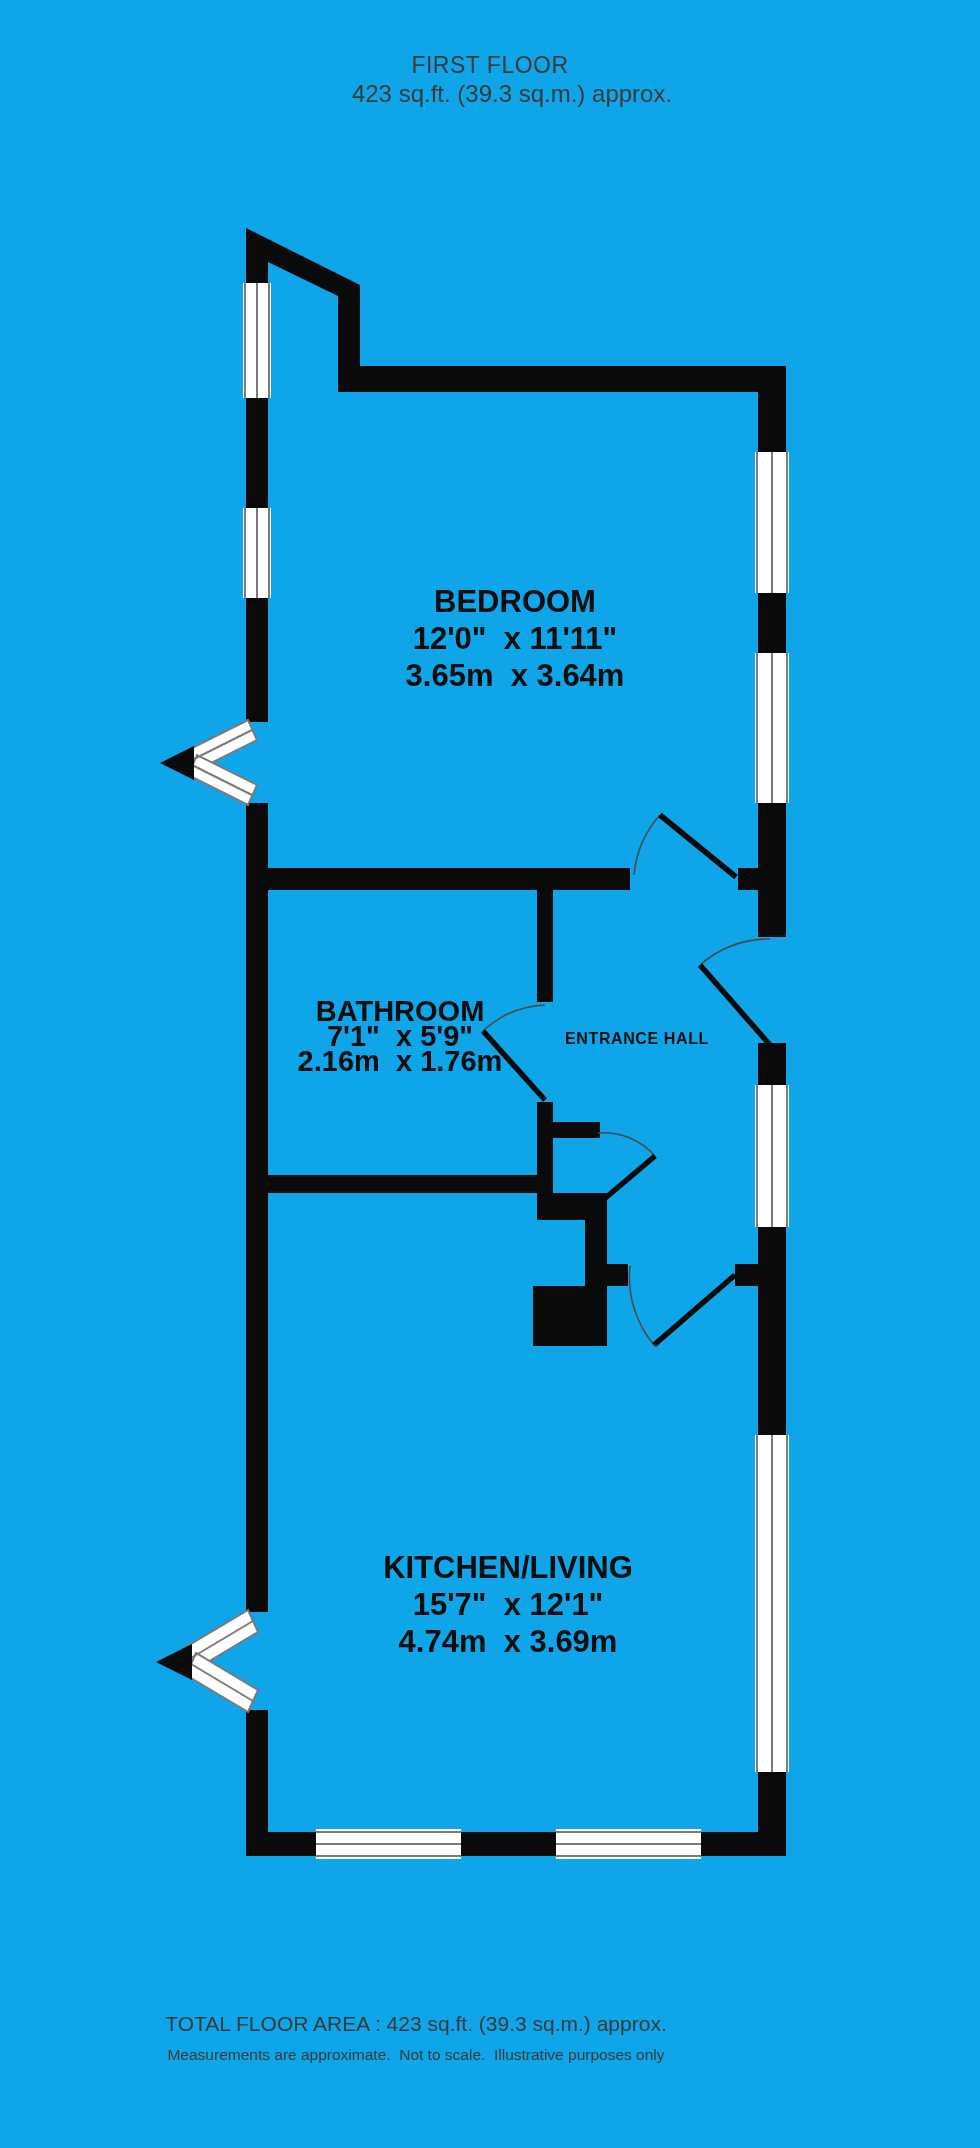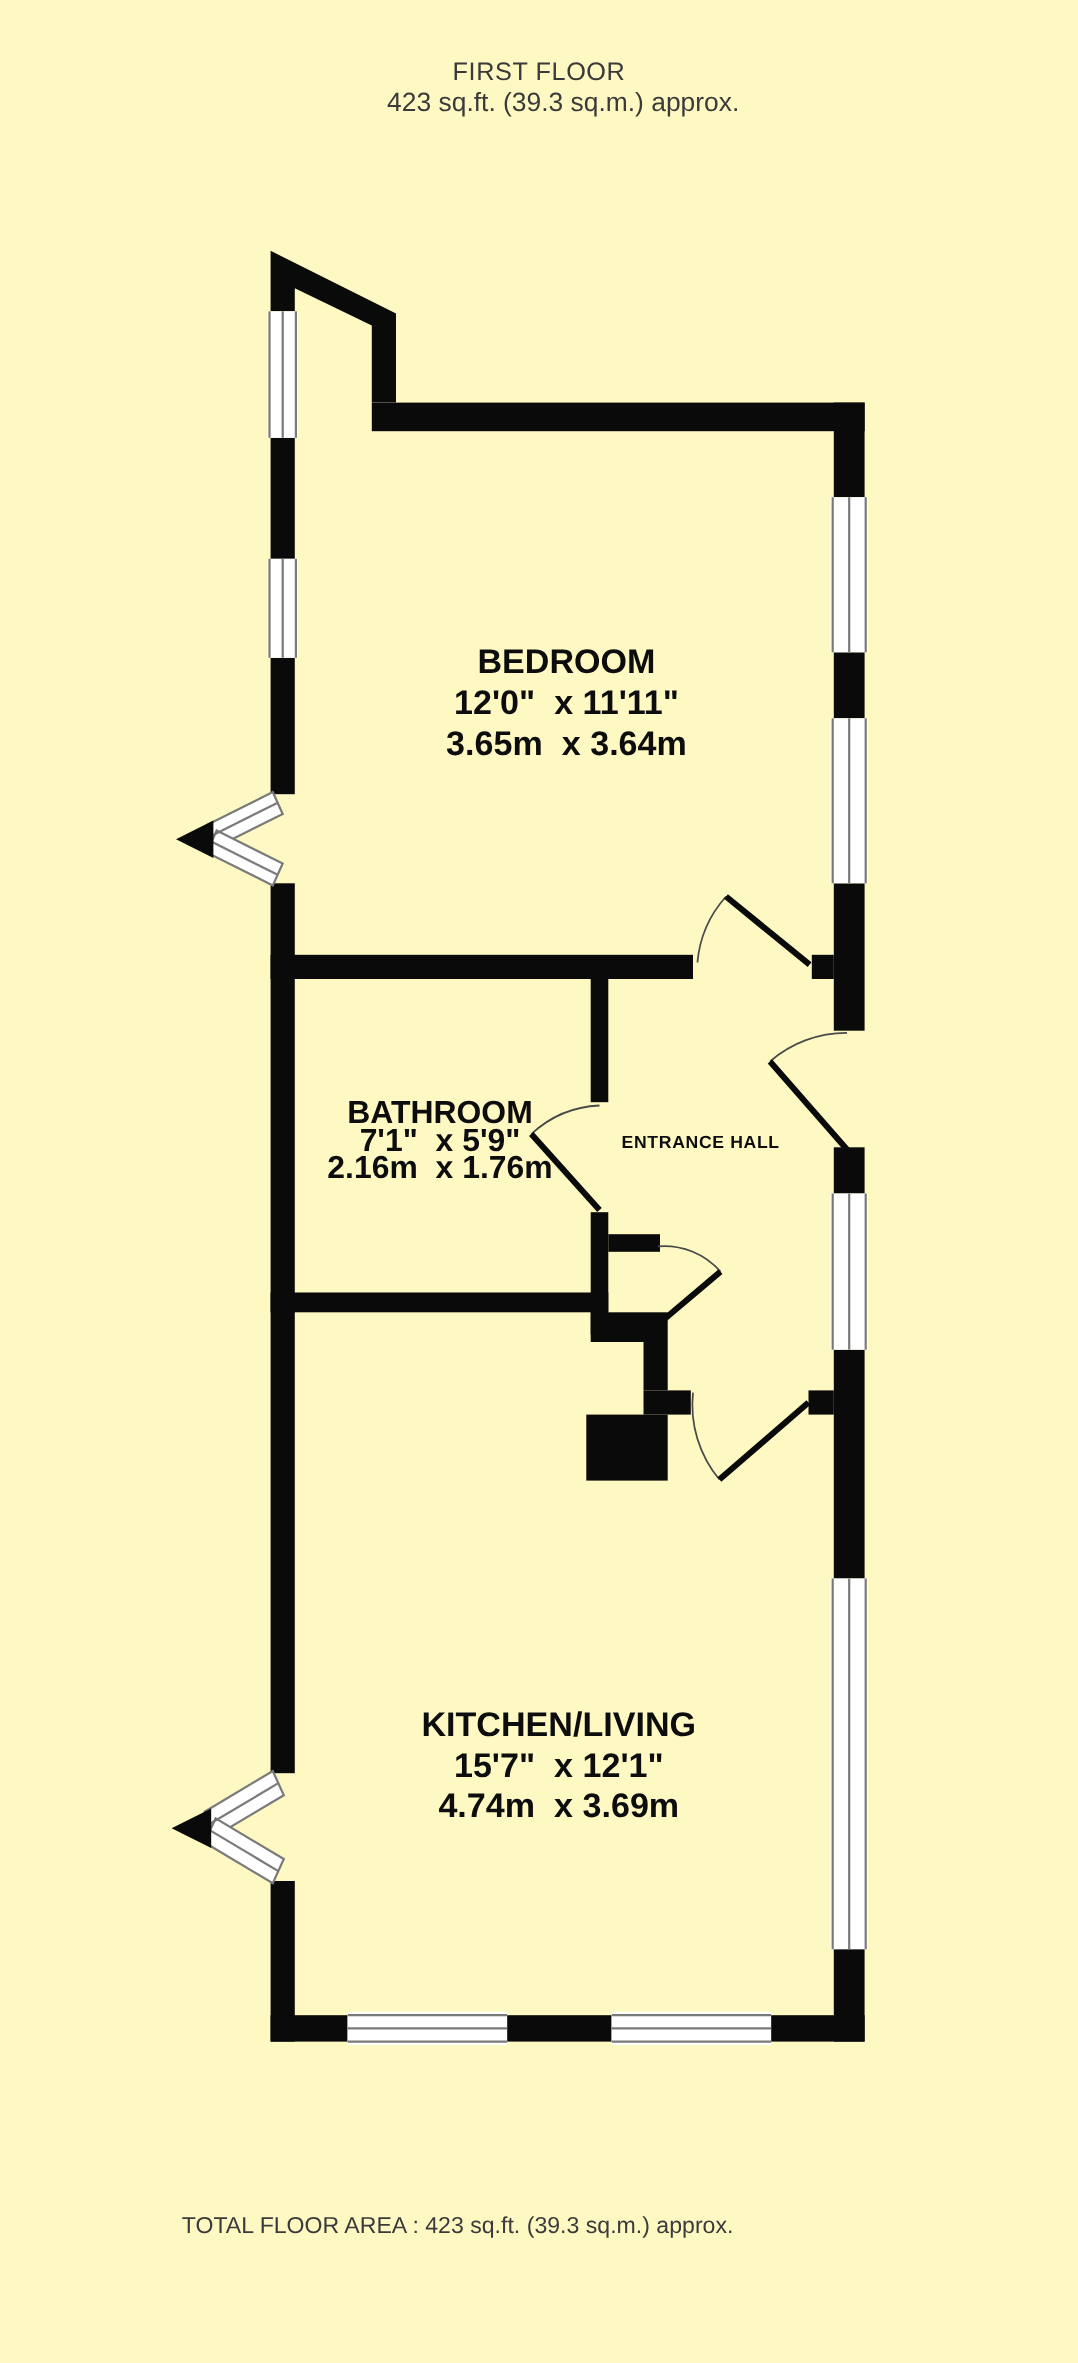--- a/index.html
+++ b/index.html
@@ -1,16 +1,16 @@
 <!DOCTYPE html>
 <html><head>
 <meta charset="utf-8">
 <style>
   html,body{margin:0;padding:0;background:#ffffff;}
-  #page{position:relative;width:980px;height:2148px;background:#fef9c3;overflow:hidden;
+  #page{position:relative;width:980px;height:2148px;background:#0ea5e9;overflow:hidden;
         font-family:"Liberation Sans", sans-serif;}
   .hdr{position:absolute;left:0;width:980px;text-align:center;color:#3a3a3a;white-space:pre;}
   #hdr-title{top:52px;font-size:23px;letter-spacing:0.5px;}
   #hdr-area{top:80px;font-size:24px;padding-left:22px;}
   .ftr{position:absolute;left:0;width:832px;text-align:center;color:#3a3a3a;white-space:pre;}
   #ftr-total{top:2012px;font-size:21px;}
   #ftr-disc{top:2046px;font-size:15.5px;}
   #ftr-credit{top:2066px;font-size:15.5px;}
   svg{position:absolute;top:0;left:0;}
   svg text{white-space:pre;fill:#0d0d0d;font-family:"Liberation Sans",sans-serif;font-weight:700;}
@@ -176,14 +176,15 @@
 
       <text class="lbl-sm" x="637" y="1044">ENTRANCE HALL</text>
 
       <text class="lbl-big" x="508" y="1578">KITCHEN/LIVING</text>
       <text class="lbl-big" x="508" y="1615">15'7"  x 12'1"</text>
       <text class="lbl-big" x="508" y="1652">4.74m  x 3.69m</text>
     </g>
   </svg>
 
   <div class="ftr" id="ftr-total">TOTAL FLOOR AREA : 423 sq.ft. (39.3 sq.m.) approx.</div>
+  <div class="ftr" id="ftr-disc">Measurements are approximate.  Not to scale.  Illustrative purposes only</div>
 
 </div>
 
 </body></html>

